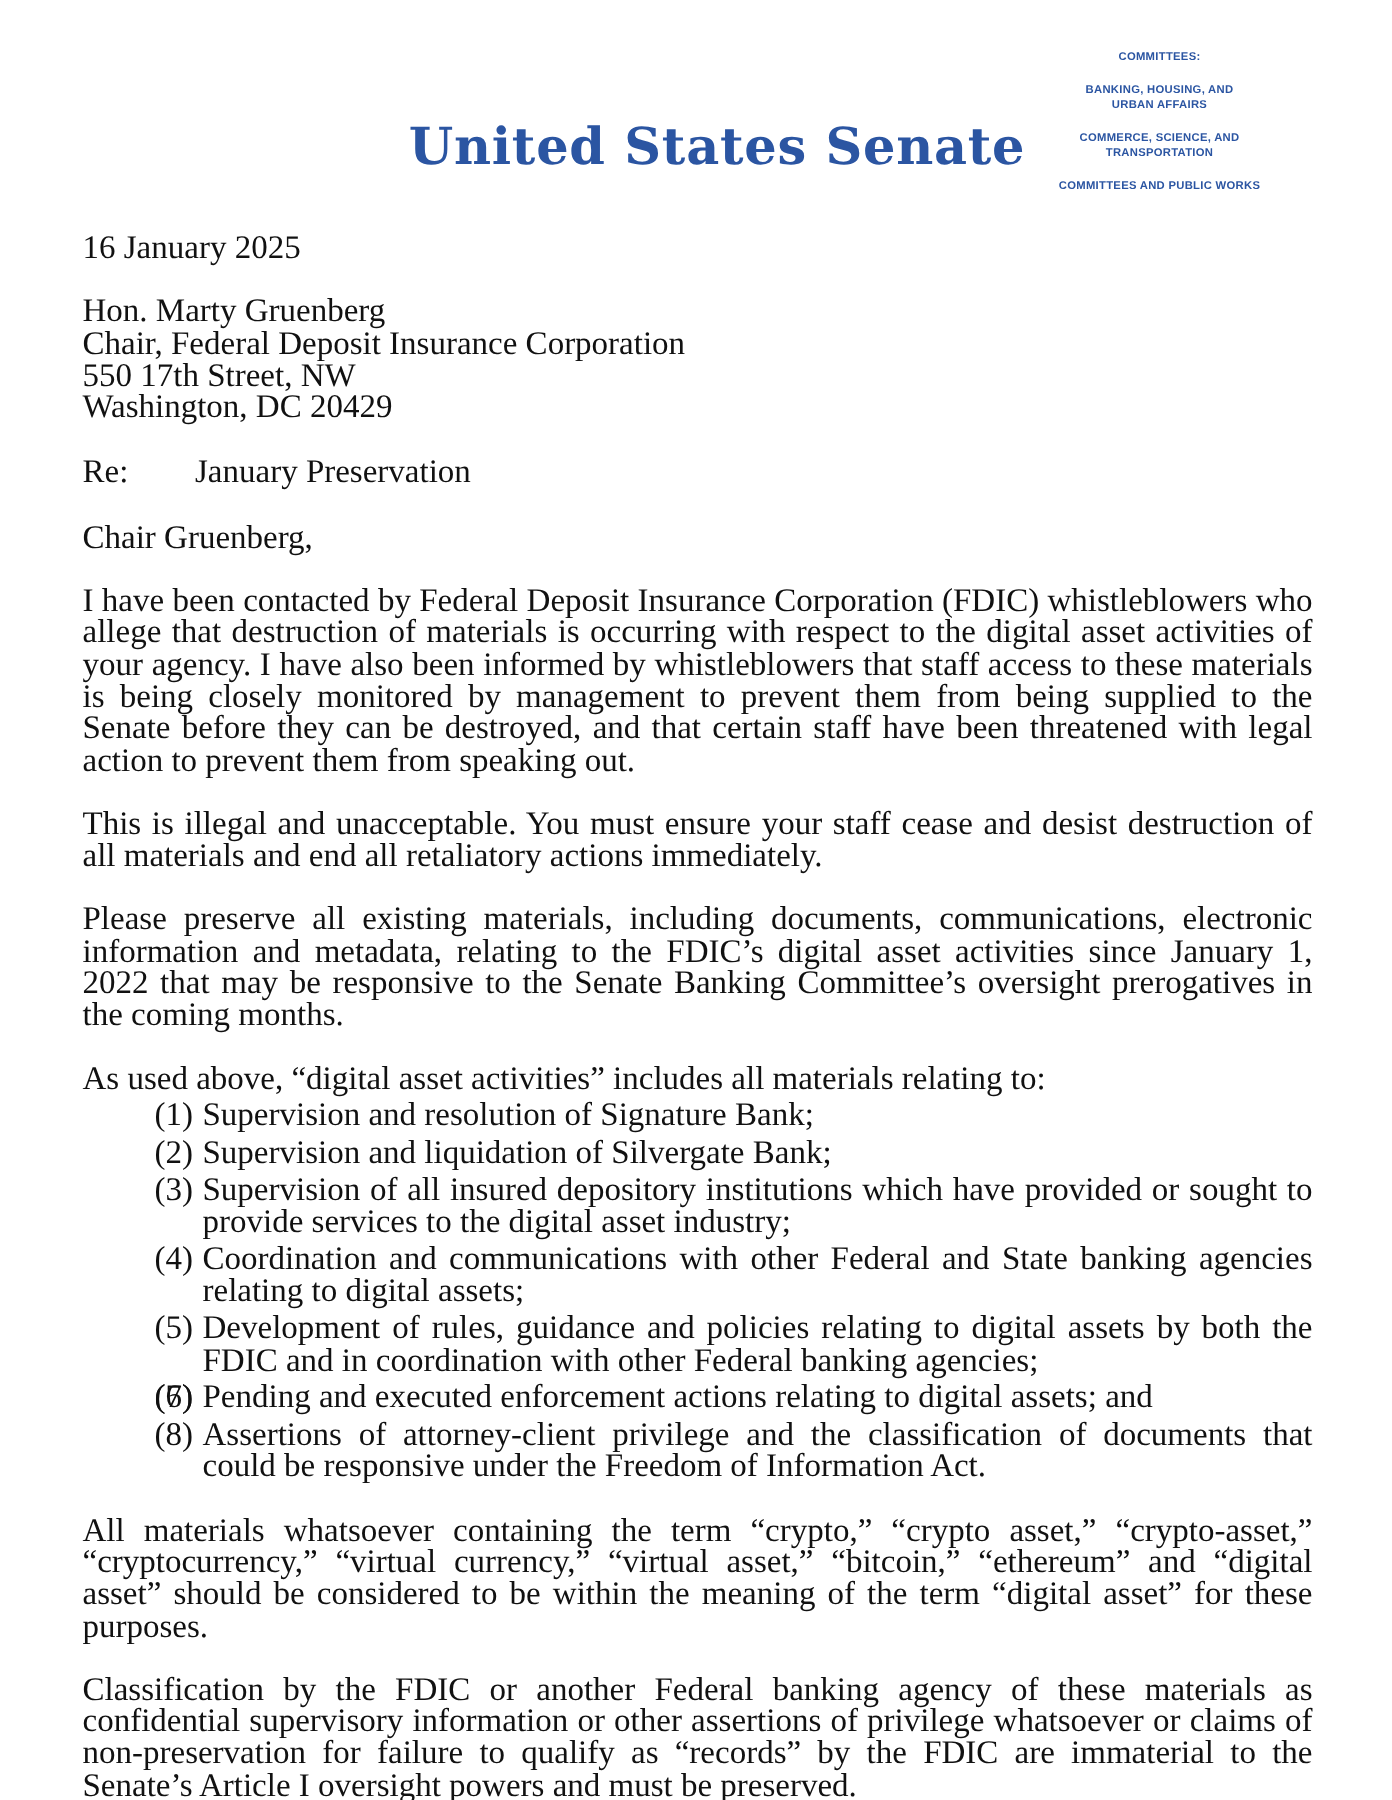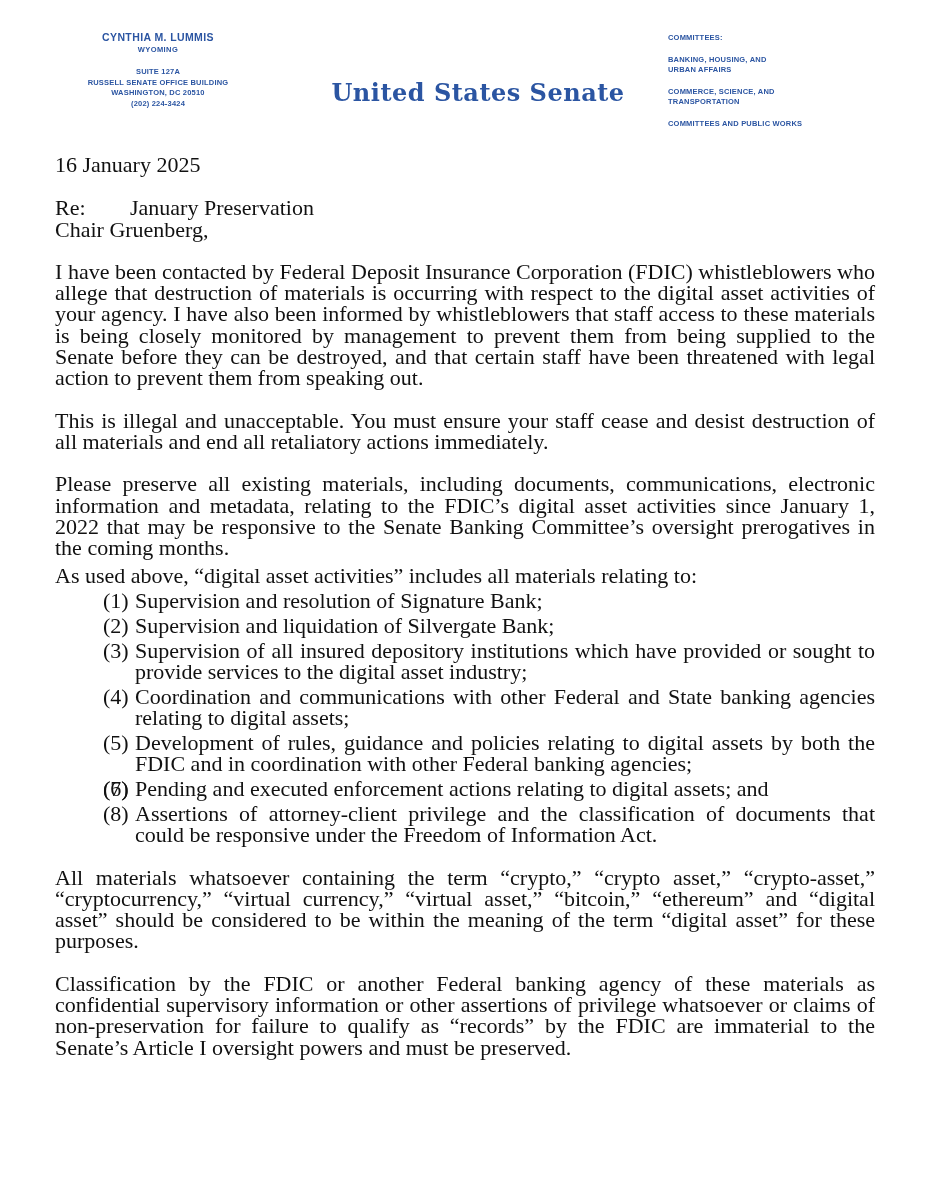--- a/index.html
+++ b/index.html
@@ -19,56 +19,46 @@
     text-align: center; color: var(--accent);
     font-family: "Liberation Sans", sans-serif;
   }
   .lh-name { font-size: 10.5px; font-weight: 700; letter-spacing: 0.4px; }
   .lh-state { font-size: 7.5px; font-weight: 700; letter-spacing: 0.4px; margin-top: 2px; }
   .lh-address { margin-top: 13px; font-size: 7.5px; font-weight: 700; letter-spacing: 0.2px; line-height: 10.5px; }
   .lh-center {
     position: absolute; left: 0; top: 78px; width: 100%;
     text-align: center; color: var(--accent);
     font-family: "DejaVu Serif", serif;
-    font-weight: 700; font-size: 24px; letter-spacing: 0.5px; padding-left: 28px;
+    font-weight: 700; font-size: 34px; letter-spacing: 0.5px; padding-left: 28px;
   }
   .lh-right {
     position: absolute; right: 50px; top: 33px; width: 210px;
-    color: var(--accent);
+    text-align: center; color: var(--accent);
     font-family: "Liberation Sans", sans-serif;
     font-size: 7.5px; font-weight: 700; letter-spacing: 0.2px; line-height: 10.5px;
   }
   .lh-committee { margin-top: 11px; }
   
   .letter { margin: 0 53px 0 55px; font-size: 22px; line-height: 21.3px; }
   .date { margin-top: 9px; }
   .recipient { margin-top: 21px; }
   .re-line { margin-top: 22px; }
   .re-label { display: inline-block; width: 75px; }
-  .salutation { }
+  .salutation { margin-top: 22px; }
   .para { margin-top: 21px; text-align: justify; }
-  .list-intro { margin-top: 7px; }
+  .list-intro { margin-top: 21px; }
   .list { margin-top: 0; }
   .list-item { position: relative; margin-left: 48px; padding-left: 32px; margin-top: 3.5px; text-align: justify; }
   .list-num { position: absolute; left: 0; top: 0; }
 </style>
 </head>
 <body>
 
 <div class="letterhead">
-  <div class="lh-left">
-    <div class="lh-name">CYNTHIA M. LUMMIS</div>
-    <div class="lh-state">WYOMING</div>
-    <div class="lh-address">
-      <div>SUITE 127A</div>
-      <div>RUSSELL SENATE OFFICE BUILDING</div>
-      <div>WASHINGTON, DC 20510</div>
-      <div>(202) 224-3424</div>
-    </div>
-  </div>
 
   <div class="lh-center">United States Senate</div>
 
   <div class="lh-right">
     <div>COMMITTEES:</div>
     <div class="lh-committee">
       <div>BANKING, HOUSING, AND</div>
       <div>URBAN AFFAIRS</div>
     </div>
     <div class="lh-committee">
@@ -77,20 +67,26 @@
     </div>
     <div class="lh-committee">
       <div>COMMITTEES AND PUBLIC WORKS</div>
     </div>
   </div>
 </div>
 
 <div class="letter">
   <div class="date">16 January 2025</div>
 
+  <div class="recipient">
+    <div>Hon. Marty Gruenberg</div>
+    <div>Chair, Federal Deposit Insurance Corporation</div>
+    <div>550 17th Street, NW</div>
+    <div>Washington, DC 20429</div>
+  </div>
 
   <div class="re-line">
     <span class="re-label">Re:</span><span>January Preservation</span>
   </div>
 
   <div class="salutation">Chair Gruenberg,</div>
 
   <p class="para">I have been contacted by Federal Deposit Insurance Corporation (FDIC) whistleblowers who allege that destruction of materials is occurring with respect to the digital asset activities of your agency. I have also been informed by whistleblowers that staff access to these materials is being closely monitored by management to prevent them from being supplied to the Senate before they can be destroyed, and that certain staff have been threatened with legal action to prevent them from speaking out.</p>
   <p class="para">This is illegal and unacceptable. You must ensure your staff cease and desist destruction of all materials and end all retaliatory actions immediately.</p>
   <p class="para">Please preserve all existing materials, including documents, communications, electronic information and metadata, relating to the FDIC’s digital asset activities since January 1, 2022 that may be responsive to the Senate Banking Committee’s oversight prerogatives in the coming months.</p>

